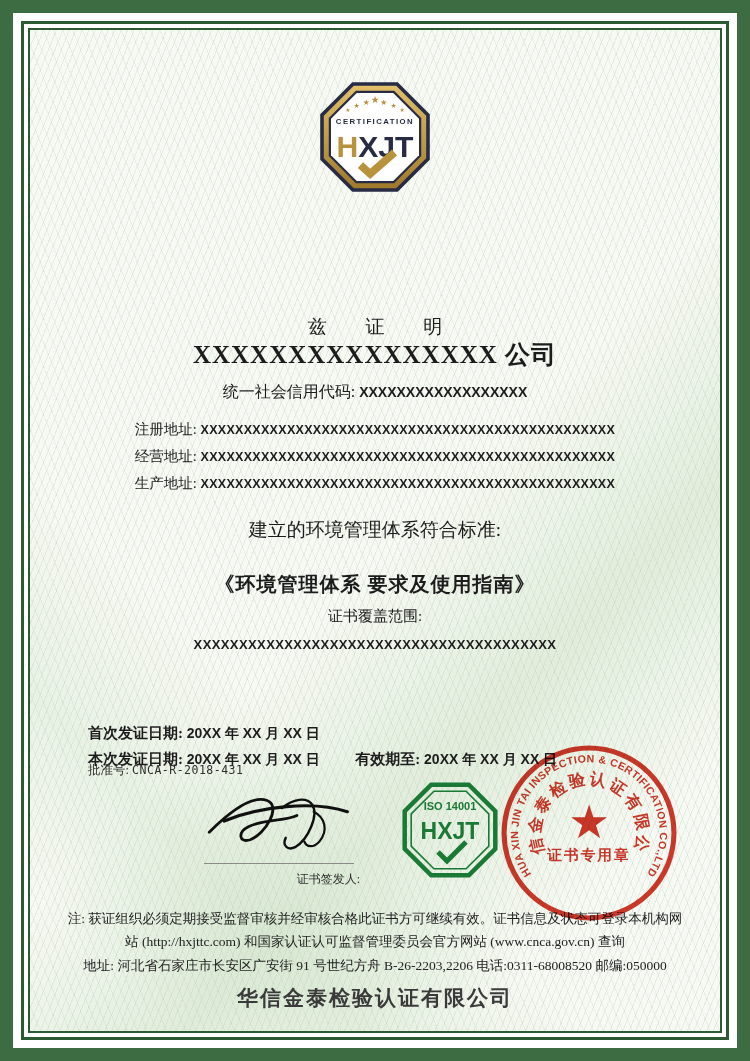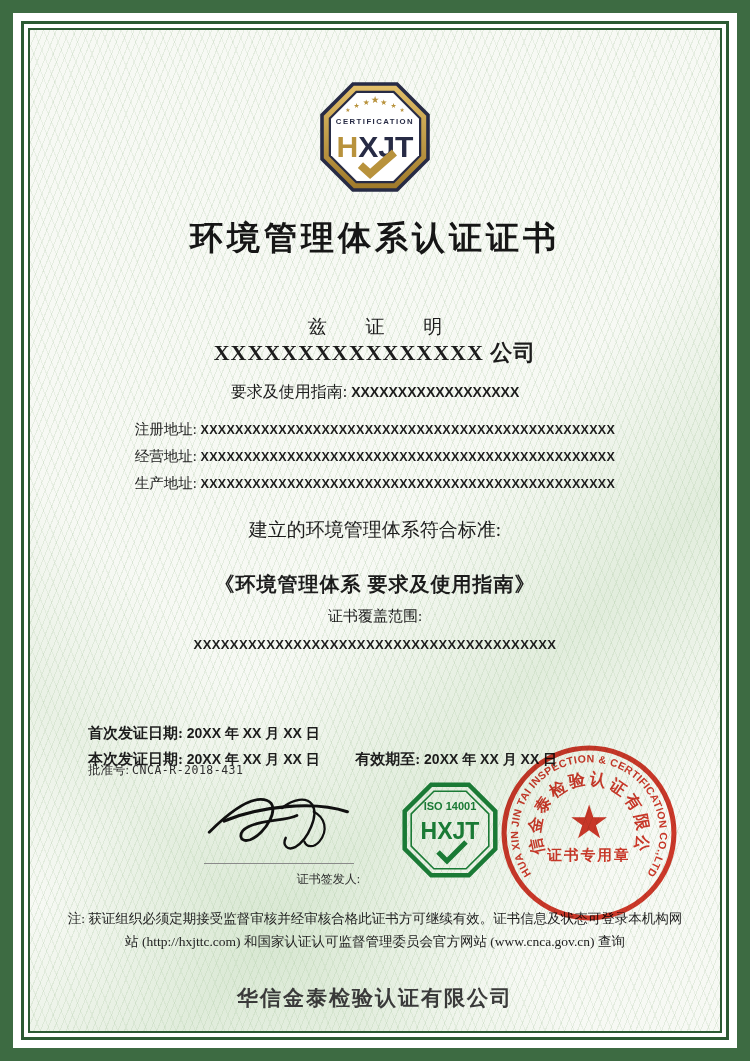--- a/index.html
+++ b/index.html
@@ -25,21 +25,21 @@
   .abs { position:absolute; }
   .cx  { left:0; right:0; text-align:center; }
 
   .logo-badge { left:50%; transform:translateX(-50%); top:44px; width:136px; height:124px; }
 
   .title { top:186px; font-size:33px; font-weight:bold; letter-spacing:4px; color:#161616; }
 
   .reg-row   { top:249px; font-size:17px; }
   .reg-row .val { font-family:"Liberation Sans",sans-serif; font-weight:bold; font-size:15px; letter-spacing:0.5px; }
   .hereby    { top:284px; font-size:19px; word-spacing:34px; }
-  .company   { top:308px; font-size:22px; font-weight:bold; letter-spacing:1px; }
+  .company   { top:308px; font-size:25px; font-weight:bold; letter-spacing:1px; }
   .credit    { top:352px; font-size:16px; }
   .credit .val { font-family:"Liberation Sans",sans-serif; font-weight:bold; font-size:14px;margin-top:42px; }
 
   .addr-block { top:386px; line-height:26px; font-size:14.5px; }
   .addr-row .val { font-family:"Liberation Sans",sans-serif; font-weight:bold; font-size:12.5px; letter-spacing:0.3px;text-align:center; }
 
   .std-intro { top:487px; font-size:19px; }
   .std-code  { top:509px; font-size:23px; font-weight:bold; letter-spacing:0.5px; color:#111; }
   .std-name  { top:541px; font-size:20px; font-weight:bold; letter-spacing:1px; }
   .scope-label { top:577px; font-size:15px; }
@@ -97,29 +97,28 @@
         <text x="89" y="34" font-size="7">★</text>
         <text x="98" y="38" font-size="6">★</text>
       </g>
       <text x="70" y="51" font-size="8" font-weight="bold" letter-spacing="1.5" fill="#272b45" text-anchor="middle">CERTIFICATION</text>
       <text x="70" y="85" font-size="31" font-weight="bold" text-anchor="middle">
         <tspan fill="#b8923c">H</tspan><tspan fill="#272b45">XJT</tspan>
       </text>
       <polyline points="55,93 65,102 90,80" fill="none" stroke="#b8923c" stroke-width="8"></polyline>
     </svg>
 
-    <div class="abs cx title">环境管理体系认证证书</div>
 
 
     <div class="abs cx hereby">兹 证 明</div>
 
     <div class="abs cx company">XXXXXXXXXXXXXXXX 公司</div>
 
     <div class="abs cx credit">
-      <span>要求及使用指南:</span>
+      <span>统一社会信用代码:</span>
       <span class="val">XXXXXXXXXXXXXXXXXX</span>
     </div>
 
     <div class="abs cx addr-block">
       <div class="addr-row">
         <span>注册地址:</span>
         <span class="val">XXXXXXXXXXXXXXXXXXXXXXXXXXXXXXXXXXXXXXXXXXXXXXXX</span>
       </div>
       <div class="addr-row">
         <span>经营地址:</span>
@@ -186,16 +185,17 @@
       </text>
       <text font-size="16" font-weight="bold" fill="#d02a1a" letter-spacing="3" style="font-family:'Liberation Serif',serif">
         <textPath href="#arcPath" startOffset="50%" text-anchor="middle">华信金泰检验认证有限公司</textPath>
       </text>
       <text x="90" y="95" font-size="46" fill="#d02a1a" text-anchor="middle">★</text>
       <text x="90" y="117" font-size="14.5" font-weight="bold" fill="#d02a1a" letter-spacing="2" text-anchor="middle" style="font-family:'Liberation Serif',serif">证书专用章</text>
     </svg>
 
     <div class="abs cx note1">注: 获证组织必须定期接受监督审核并经审核合格此证书方可继续有效。证书信息及状态可登录本机构网</div>
     <div class="abs cx note2">站 (http://hxjttc.com) 和国家认证认可监督管理委员会官方网站 (www.cnca.gov.cn) 查询</div>
+    <div class="abs cx addr-line">地址: 河北省石家庄市长安区广安街 91 号世纪方舟 B-26-2203,2206   电话:0311-68008520   邮编:050000</div>
     <div class="abs cx company-name">华信金泰检验认证有限公司</div>
 
   </div>
 </div>
 
 </body></html>

